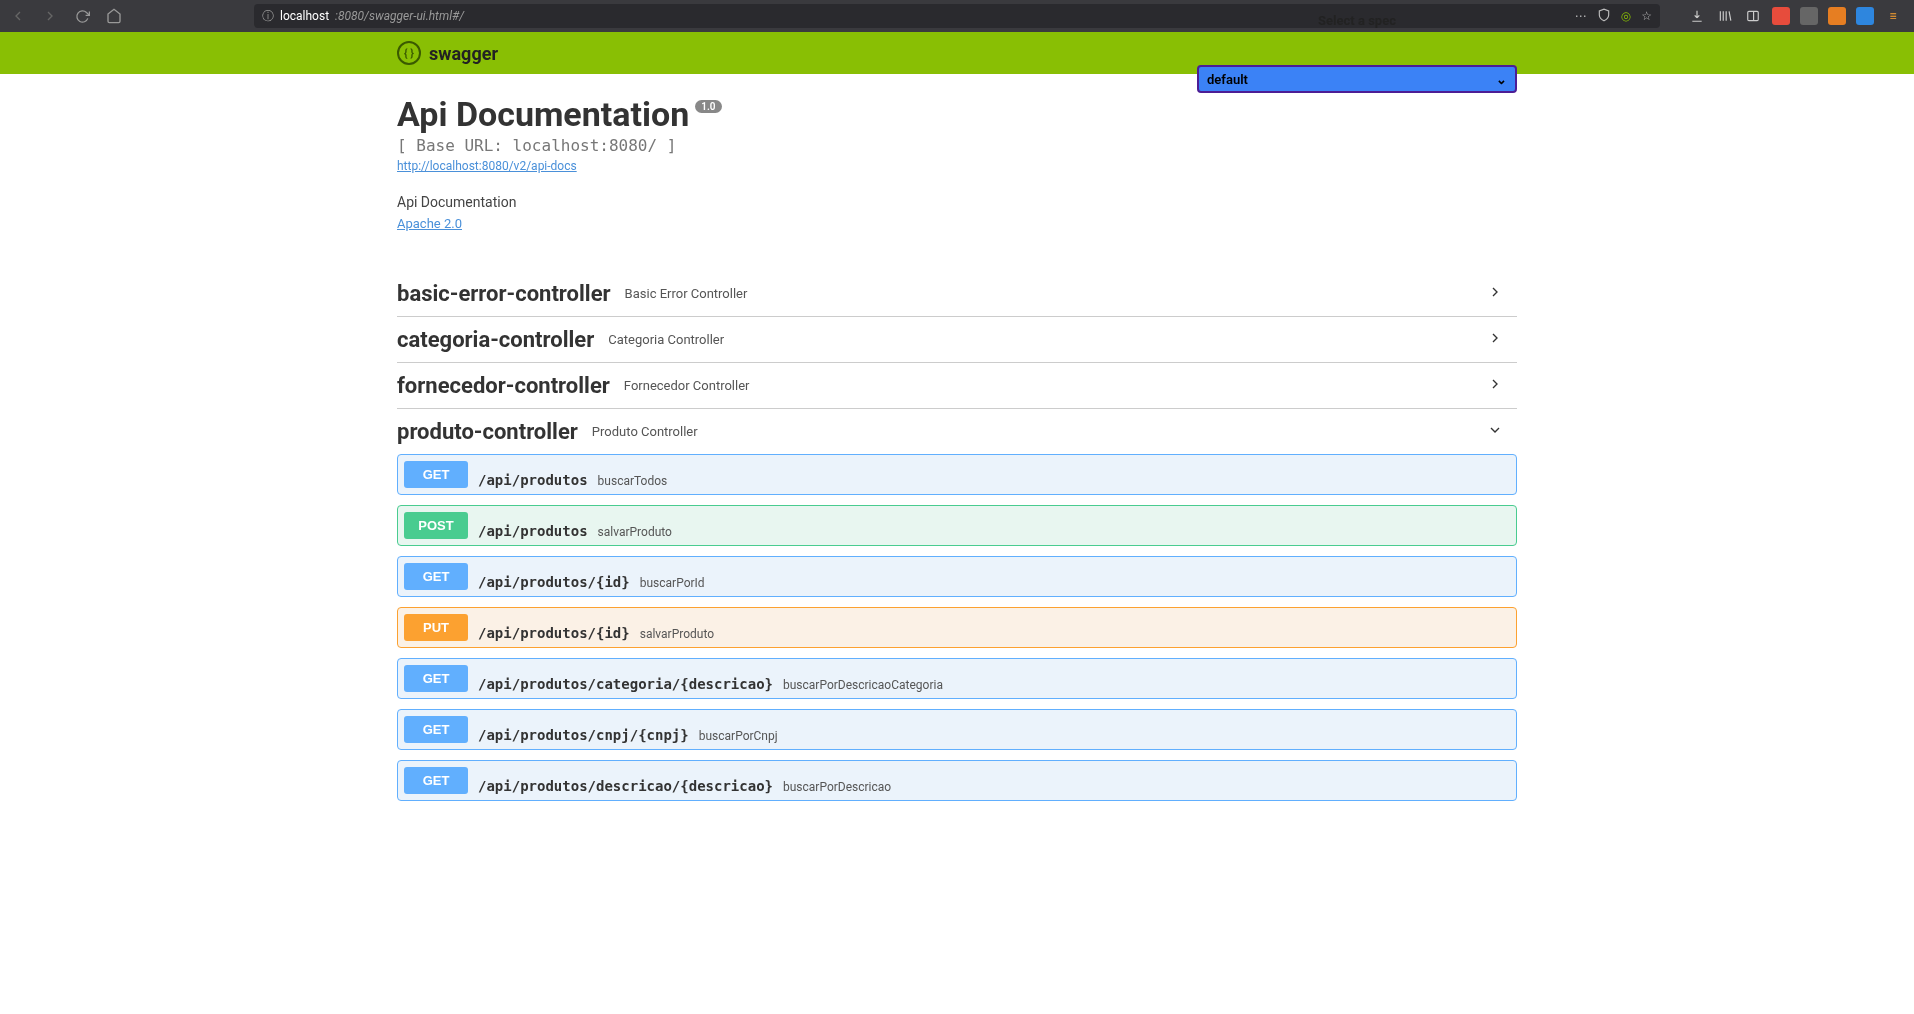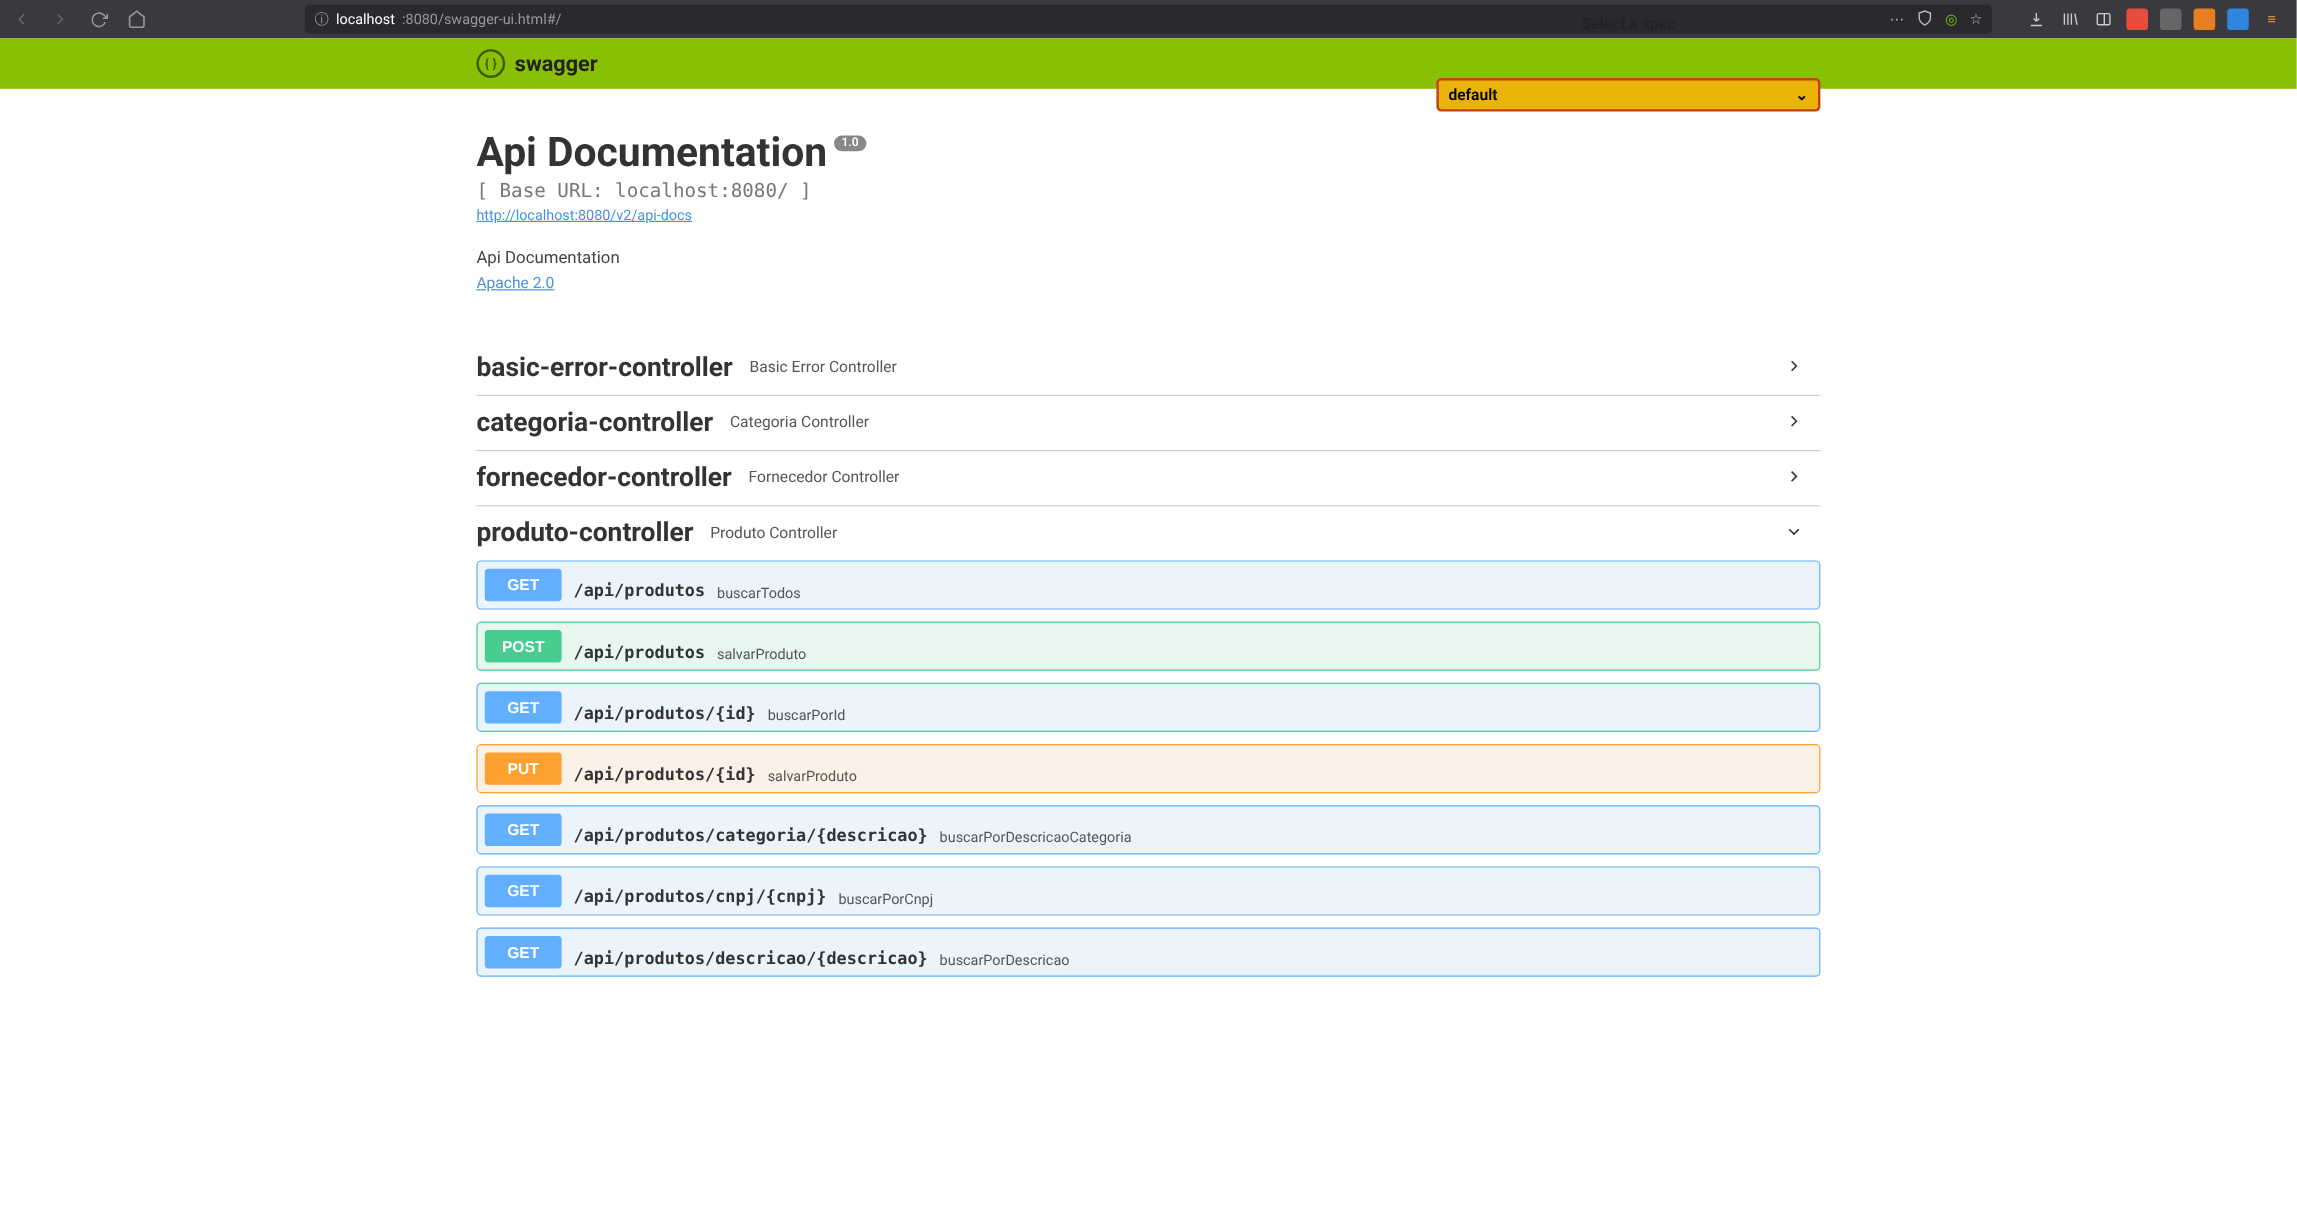--- a/index.html
+++ b/index.html
@@ -5,41 +5,41 @@
 * { box-sizing: border-box; margin: 0; padding: 0; }
 body { font-family: -apple-system, BlinkMacSystemFont, "Segoe UI", Roboto, sans-serif; background: #fff; width: 1914px; height: 1014px; overflow: hidden; }
 
 
 .browser-chrome { background: #3a3a3e; height: 32px; display: flex; align-items: center; padding: 0 6px; gap: 8px; }
 .nav-btn { width: 24px; height: 24px; border-radius: 4px; display: flex; align-items: center; justify-content: center; color: #999; cursor: pointer; }
 .nav-btn.disabled { color: #666; }
 .url-bar { flex: 1; background: #2a2a2e; border-radius: 4px; height: 24px; display: flex; align-items: center; padding: 0 8px; color: #ccc; font-size: 12px; gap: 6px; margin-left: 120px; margin-right: 20px; }
 .url-bar .info-icon { color: #999; }
 .url-bar .host { color: #fff; }
-.url-bar .rest { color: #999; }
+.url-bar .rest { color: #999; font-style: italic; }
 .url-bar-icons { display: flex; gap: 10px; margin-left: auto; align-items: center; }
 .url-bar-icons span { color: #bbb; }
 .toolbar-right { display: flex; gap: 10px; align-items: center; padding-right: 6px; }
 .toolbar-icon { width: 18px; height: 18px; display: flex; align-items: center; justify-content: center; color: #ccc; font-size: 12px; }
 .badge-red { background: #e74c3c; border-radius: 3px; }
 .badge-blue { background: #2e86de; border-radius: 3px; }
 .badge-orange { background: #e67e22; border-radius: 3px; }
 .badge-gray2 { background: #666; border-radius: 3px; }
 
 
 .swagger-bar { background: #89bf04; height: 42px; display: flex; align-items: center; padding: 0 0; }
 .swagger-inner { width: 1120px; margin: 0 auto; display: flex; align-items: center; }
 .swagger-logo { display: flex; align-items: center; gap: 8px; color: #222; font-weight: 700; font-size: 18px; }
 .swagger-logo .circle { width: 24px; height: 24px; border: 2px solid #3a5a00; border-radius: 50%; display: flex; align-items: center; justify-content: center; font-size: 11px; color: #3a5a00; font-weight: bold; }
 .spec-area { margin-left: auto; display: flex; align-items: center; gap: 10px; flex-direction: column; }
 .spec-label { color: #222; font-weight: 700; font-size: 13px; }
-.spec-select { background: #eab308; border: 2px solid #c2410c; border-radius: 4px; height: 28px; width: 320px; padding: 0 8px; font-weight: 600; font-size: 13px; display: flex; align-items: center; justify-content: space-between; margin-top: 27px; }
-
-
-.main { width: 1120px; margin: 13px auto; padding-top: 20px; }
+.spec-select { background: #3b82f6; border: 2px solid #4c1d95; border-radius: 4px; height: 28px; width: 320px; padding: 0 8px; font-weight: 600; font-size: 13px; display: flex; align-items: center; justify-content: space-between; margin-top: 27px; }
+
+
+.main { width: 1120px; margin: 0 auto; padding-top: 20px; }
 .title { font-size: 34px; font-weight: 700; color: #333; display: flex; align-items: flex-start; gap: 6px; }
 .title .ver-badge { background: #888; color: #fff; border-radius: 10px; font-size: 10px; padding: 1px 6px; margin-top: 6px; font-weight: 600; }
 .base-url { font-family: monospace; font-size: 16px; color: #777; margin-top: 2px; }
 .api-docs-link { color: #4a90d9; text-decoration: underline; font-size: 12px; display: inline-block; }
 .desc { color: #444; font-size: 14px; margin-top: 20px; }
 .link { color: #4a90d9; text-decoration: underline; font-size: 13px; display: block; margin-top: 6px; }
 
 
 .tags { margin-top: 40px; }
 .tag { border-bottom: 1px solid #ccc; padding: 10px 0; }

